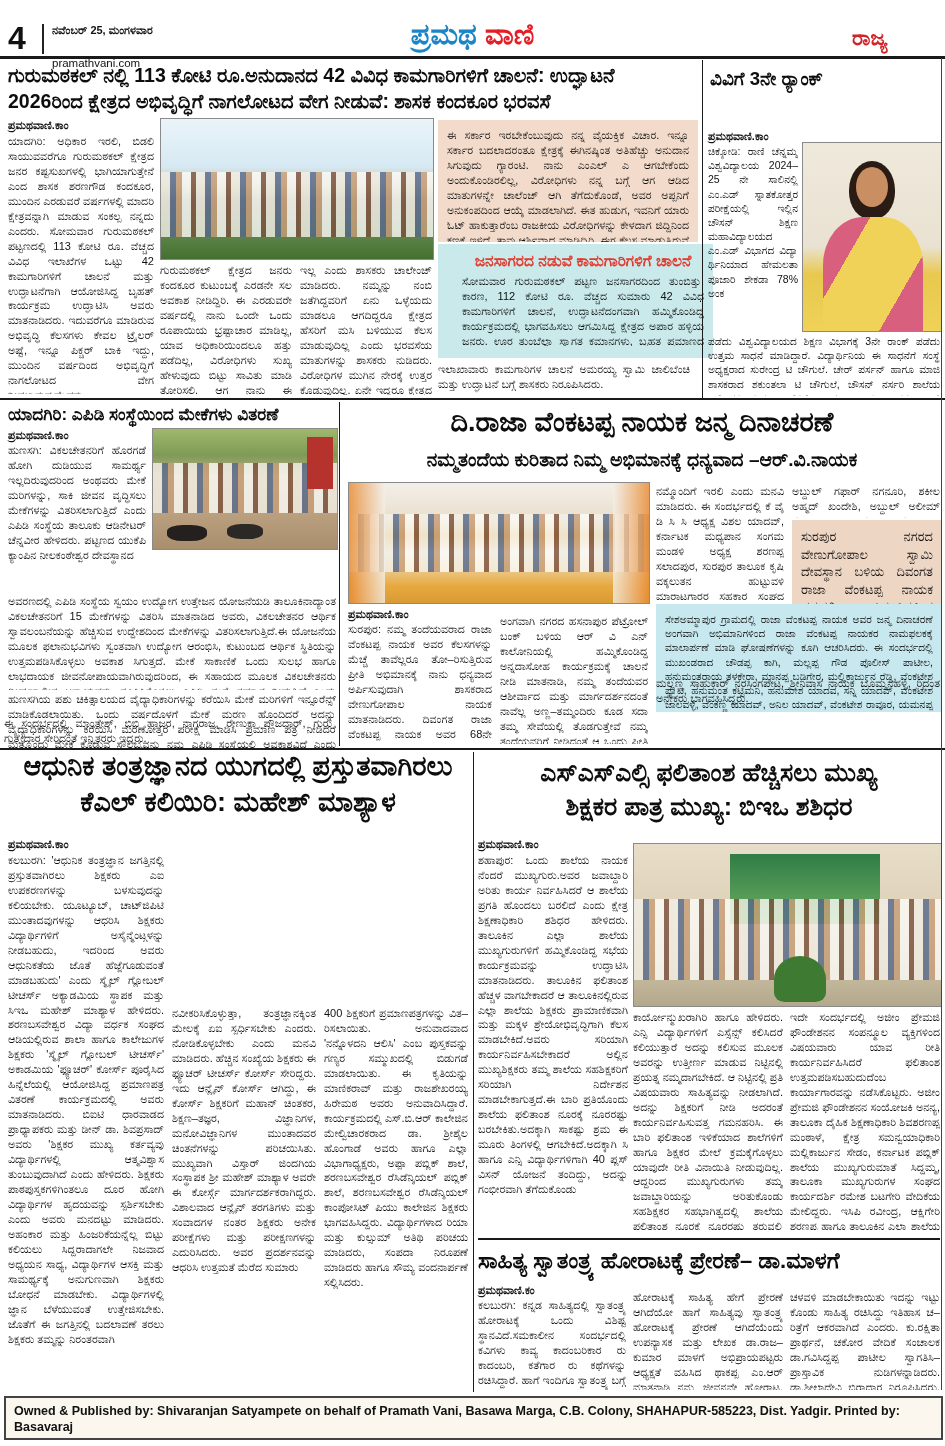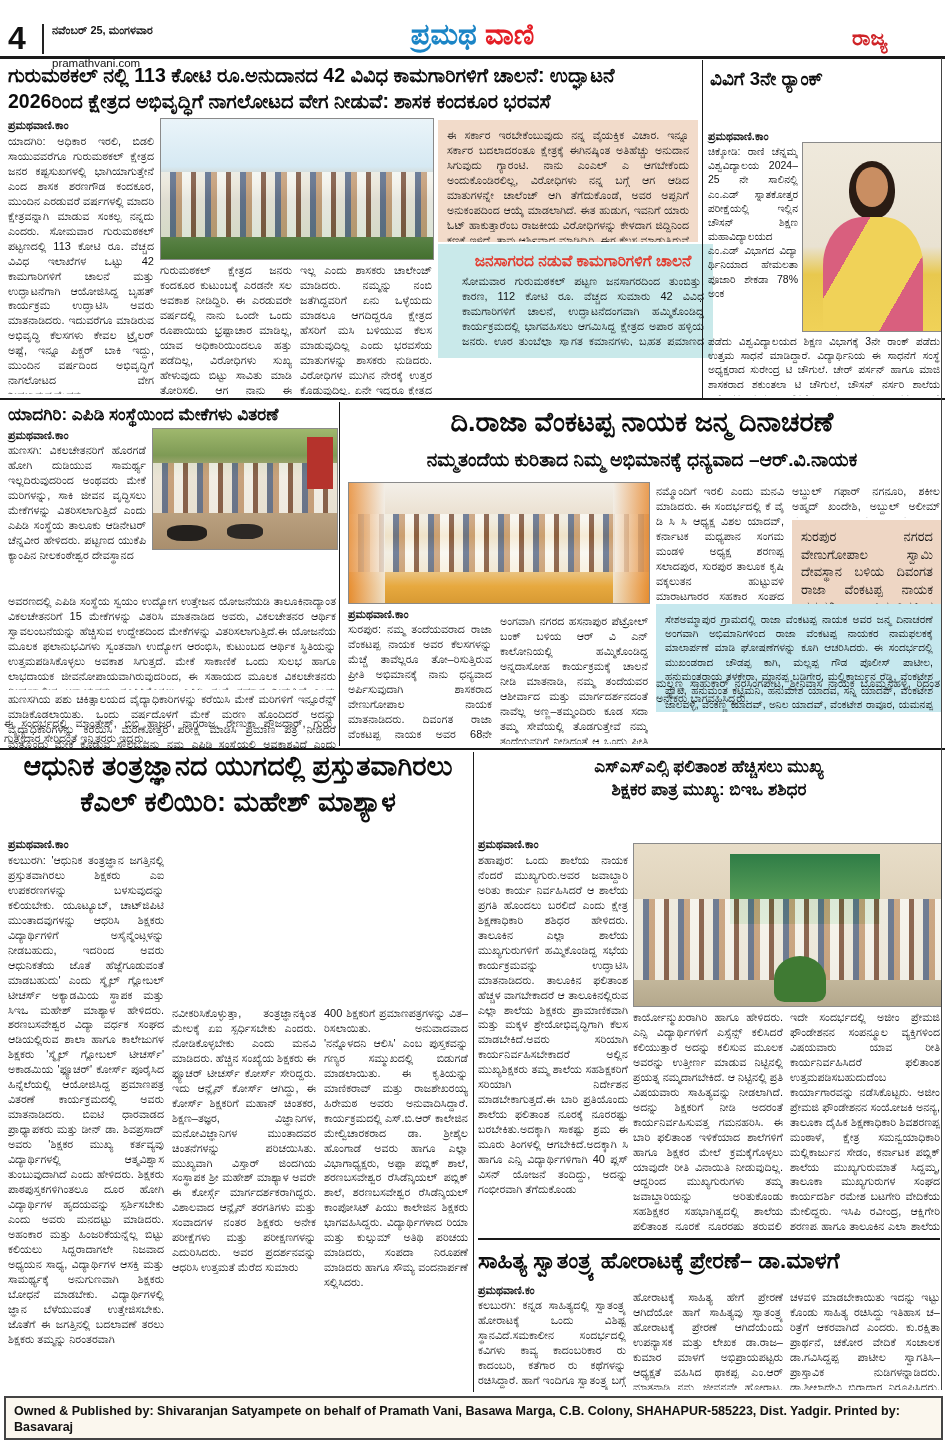--- a/index.html
+++ b/index.html
@@ -44,20 +44,21 @@
     <div class="ph-band" style="top:38%;height:46%;"></div>
   </div>
   <div class="abs body" style="left:160px;top:263px;width:132px;height:132px;">ಗುರುಮಠಕಲ್ ಕ್ಷೇತ್ರದ ಜನರು ಕಂದಕೂರ ಕುಟುಂಬಕ್ಕೆ ಎರಡನೇ ಸಲ ಅವಕಾಶ ನೀಡಿದ್ದಿರಿ. ಈ ಎರಡುವರೇ ವರ್ಷದಲ್ಲಿ ನಾನು ಒಂದೇ ಒಂದು ರೂಪಾಯಿಯ ಭ್ರಷ್ಟಾಚಾರ ಮಾಡಿಲ್ಲ, ಯಾವ ಅಧಿಕಾರಿಯಿಂದಲೂ ಹತ್ತು ಪಡೆದಿಲ್ಲ, ವಿರೋಧಿಗಳು ಸುಖ್ಯ ಹೇಳುವುದು ಬಿಟ್ಟು ಸಾವಿತು ಮಾಡಿ ತೋರಿಸಲಿ. ಆಗ ನಾನು ಈ ಗುರುಮಠಕಲ್ ನ ಗುಡ್ಡ ಹತ್ತುವುದೇ</div>
   <div class="abs body" style="left:300px;top:263px;width:132px;height:132px;">ಇಲ್ಲ ಎಂದು ಶಾಸಕರು ಚಾಲೇಂಜ್ ಮಾಡಿದರು. ನಮ್ಮನ್ನು ನಂಬಿ ಜತೆಗಿದ್ದವರಿಗೆ ಏನು ಒಳ್ಳೆಯದು ಮಾಡಲೂ ಆಗದಿದ್ದರೂ ಕ್ಷೇತ್ರದ ಹೆಸರಿಗೆ ಮಸಿ ಬಳಿಯುವ ಕೆಲಸ ಮಾಡುವುದಿಲ್ಲ ಎಂದು ಭರವಸೆಯ ಮಾತುಗಳನ್ನು ಶಾಸಕರು ನುಡಿದರು. ವಿರೋಧಿಗಳ ಮುಗಿನ ನೇರಕ್ಕೆ ಉತ್ತರ ಕೊಡುವುದಿಲ್ಲ. ಏನೇ ಇದ್ದರೂ ಕ್ಷೇತ್ರದ ಜನತೆಗೆ ಅಭಿವೃದ್ಧಿ ಕೆಲಸಗಳಿಂದ ಉತ್ತ–</div>
 
   <div class="abs boxed body" style="left:438px;top:120px;width:242px;height:106px;background:#f2dbca;">ಈ ಸರ್ಕಾರ ಇರಬೇಕೆಂಬುವುದು ನನ್ನ ವೈಯಕ್ತಿಕ ವಿಚಾರ. ಇನ್ನೂ ಸರ್ಕಾರ ಬದಲಾದರಂತೂ ಕ್ಷೇತ್ರಕ್ಕೆ ಈಗಿನಷ್ಕಿಂತ ಅತಿಹೆಚ್ಚು ಅನುದಾನ ಸಿಗುವುದು ಗ್ಯಾರಂಟಿ. ನಾನು ಎಂಎಲ್ ಎ ಆಗಬೇಕೆಂದು ಅಂದುಕೊಂಡಿರಲಿಲ್ಲ, ವಿರೋಧಿಗಳು ನನ್ನ ಬಗ್ಗೆ ಆಗ ಆಡಿದ ಮಾತುಗಳನ್ನೇ ಚಾಲೆಂಜ್ ಆಗಿ ತೆಗೆದುಕೊಂಡೆ, ಅವರ ಅಪ್ಪನಿಗೆ ಅನುಕಂಪದಿಂದ ಆಯ್ಕೆ ಮಾಡಲಾಗಿದೆ. ಈತ ಹುಡುಗ, ಇವನಿಗೆ ಯಾರು ಓಟ್ ಹಾಕುತ್ತಾರೆಂಬ ರಾಜಕೀಯ ವಿರೋಧಿಗಳನ್ನು ಕೇಳದಾಗ ಜಿದ್ದಿನಿಂದ ಕಣಕ್ಕೆ ಇಳಿದೆ. ತಾವು ಆರ್ಶಿವಾದ ಮಾಡಿದ್ದಿರಿ. ಈಗ ಕೆಲಸ ಮಾಡುತ್ತಿರುವೆ ಎಂದು ಶಾಸಕ ಶರಣಗೌಡ ಕಂದಕೂರ ಹಳೆಯ ನೆನಪುಗಳನ್ನು ಬಿಚ್ಚಿಟ್ಟರು.</div>
   <div class="abs boxed" style="left:438px;top:244px;width:242px;height:98px;background:#c9e9ea;padding-left:24px;">
     <div class="center" style="font-size:15.5px;font-weight:bold;color:#e33b2e;margin-bottom:4px;">ಜನಸಾಗರದ ನಡುವೆ ಕಾಮಗಾರಿಗಳಿಗೆ ಚಾಲನೆ</div>
     <div class="body" style="height:72px;">ಸೋಮವಾರ ಗುರುಮಠಕಲ್ ಪಟ್ಟಣ ಜನಸಾಗರದಿಂದ ತುಂಬಿತ್ತು. ಕಾರಣ, 112 ಕೋಟಿ ರೂ. ವೆಚ್ಚದ ಸುಮಾರು 42 ವಿವಿಧ ಕಾಮಗಾರಿಗಳಿಗೆ ಚಾಲನೆ, ಉದ್ಘಾಟನೆದಂಗವಾಗಿ ಹಮ್ಮಿಕೊಂಡಿದ್ದ ಕಾರ್ಯಕ್ರಮದಲ್ಲಿ ಭಾಗವಹಿಸಲು ಆಗಮಿಸಿದ್ದ ಕ್ಷೇತ್ರದ ಅಪಾರ ಹಳ್ಳಿಯ ಜನರು. ಊರ ತುಂಬೆಲ್ಲಾ ಸ್ವಾಗತ ಕಮಾನಗಳು, ಬೃಹತ ಪ್ರಮಾಣದ ವೇದಿಕೆ, ಎಲ್ಲೆಂದರಲ್ಲಿ ಪೊಲೀಸ್ ಸರ್ಪಗಾವಲು, ವಿವಿಧ ಇಲಾಖೆಗಳ ಅಧಿಕಾರಿಗಳು, ಜೆಡಿಎಸ್ ಪಕ್ಷದ ಕಾರ್ಯಕರ್ತರು ಅಚ್ಚುಕಟ್ಟಾಗಿ ವ್ಯವಸ್ಥೆ ಮಾಡಿದ್ದರು.</div>
   </div>
+  <div class="abs body" style="left:438px;top:362px;width:252px;height:34px;">ಇಲಾಖಾವಾರು ಕಾಮಗಾರಿಗಳ ಚಾಲನೆ ಅಮರಯ್ಯ ಸ್ವಾಮಿ ಜಾಲಿಬೆಂಚಿ ಮತ್ತು ಉದ್ಘಾಟನೆ ಬಗ್ಗೆ ಶಾಸಕರು ನಿರೂಪಿಸಿದರು.</div>
 
   <div class="abs rule" style="left:702px;top:60px;width:1px;height:338px;"></div>
 
   <div class="abs hl" style="left:710px;top:64px;width:230px;font-size:18.5px;line-height:1.6;">
     <div>ವಿವಿಗೆ 3ನೇ ರ‍್ಯಾಂಕ್</div>
   </div>
   <div class="abs byline" style="left:708px;top:130px;">ಪ್ರಮಥವಾಣಿ.ಕಾಂ</div>
   <div class="abs small" style="left:708px;top:144px;width:90px;height:186px;">ಚಿಕ್ಕೋಡಿ: ರಾಣಿ ಚೆನ್ನಮ್ಮ ವಿಶ್ವವಿದ್ಯಾಲಯ 2024–25 ನೇ ಸಾಲಿನಲ್ಲಿ ಎಂ.ಎಡ್ ಸ್ನಾತಕೋತ್ತರ ಪರೀಕ್ಷೆಯಲ್ಲಿ ಇಲ್ಲಿನ ಚೌಸನ್ ಶಿಕ್ಷಣ ಮಹಾವಿದ್ಯಾಲಯದ ಎಂ.ಎಡ್ ವಿಭಾಗದ ವಿದ್ಯಾ ರ್ಥಿನಿಯಾದ ಹೇಮಲತಾ ಪೂಜಾರಿ ಶೇಕಡಾ 78% ಅಂಕ</div>
   <div class="abs photo" style="left:802px;top:142px;width:138px;height:188px;background:linear-gradient(180deg,#efe9dc 0%,#e9e2d2 55%,#e8c84e 70%,#f0d258 100%);">
     <div class="abs" style="left:46px;top:18px;width:46px;height:58px;border-radius:50% 50% 46% 46%;background:#2a1c14;"></div>
@@ -107,21 +108,21 @@
     <div>ಕೆಎಲ್ ಕಲಿಯಿರಿ: ಮಹೇಶ್ ಮಾಶ್ಯಾಳ</div>
   </div>
   <div class="abs byline" style="left:8px;top:838px;">ಪ್ರಮಥವಾಣಿ.ಕಾಂ</div>
   <div class="abs body" style="left:8px;top:853px;width:156px;height:536px;">ಕಲಬುರಗಿ: 'ಆಧುನಿಕ ತಂತ್ರಜ್ಞಾನ ಜಗತ್ತಿನಲ್ಲಿ ಪ್ರಸ್ತುತವಾಗಿರಲು ಶಿಕ್ಷಕರು ಎಐ ಉಪಕರಣಗಳನ್ನು ಬಳಸುವುದನ್ನು ಕಲಿಯಬೇಕು. ಯೂಟ್ಯೂಬ್, ಚಾಟ್‌ಜಿಪಿಟಿ ಮುಂತಾದವುಗಳನ್ನು ಆಧರಿಸಿ ಶಿಕ್ಷಕರು ವಿದ್ಯಾರ್ಥಿಗಳಿಗೆ ಅಸೈನ್ಮೆಂಟ್ಗಳನ್ನು ನೀಡಬಹುದು, ಇದರಿಂದ ಅವರು ಆಧುನಿಕತೆಯ ಜೊತೆ ಹೆಜ್ಜೆಗೂಡುವಂತೆ ಮಾಡಬಹುದು' ಎಂದು ಸ್ಮೈಲ್ ಗ್ಲೋಬಲ್ ಟೀಚರ್ಸ್ ಅಕ್ಯಾಡಮಿಯ ಸ್ಥಾಪಕ ಮತ್ತು ಸಿಇಒ ಮಹೇಶ್ ಮಾಶ್ಯಾಳ ಹೇಳಿದರು. ಶರಣಬಸವೇಶ್ವರ ವಿದ್ಯಾ ವರ್ಧಕ ಸಂಘದ ಆಡಿಯಲ್ಲಿರುವ ಶಾಲಾ ಹಾಗೂ ಕಾಲೇಜುಗಳ ಶಿಕ್ಷಕರು 'ಸ್ಮೈಲ್ ಗ್ಲೋಬಲ್ ಟೀಚರ್ಸ್' ಅಕಾಡಮಿಯ 'ಫ್ಯೂಚರ್' ಕೋರ್ಸ್ ಪೂರೈಸಿದ ಹಿನ್ನೆಲೆಯಲ್ಲಿ ಆಯೋಜಿಸಿದ್ದ ಪ್ರಮಾಣಪತ್ರ ವಿತರಣೆ ಕಾರ್ಯಕ್ರಮದಲ್ಲಿ ಅವರು ಮಾತನಾಡಿದರು. ಬಿಐಟಿ ಧಾರವಾಡದ ಪ್ರಾಧ್ಯಾಪಕರು ಮತ್ತು ಡೀನ್ ಡಾ. ಶಿವಪ್ರಸಾದ್ ಅವರು 'ಶಿಕ್ಷಕರ ಮುಖ್ಯ ಕರ್ತವ್ಯವು ವಿದ್ಯಾರ್ಥಿಗಳಲ್ಲಿ ಆತ್ಮವಿಶ್ವಾಸ ತುಂಬುವುದಾಗಿದೆ ಎಂದು ಹೇಳಿದರು. ಶಿಕ್ಷಕರು ಪಾಠಪುಸ್ತಕಗಳಿಗಿಂತಲೂ ದೂರ ಹೋಗಿ ವಿದ್ಯಾರ್ಥಿಗಳ ಹೃದಯವನ್ನು ಸ್ಪರ್ಶಿಸಬೇಕು ಎಂದು ಅವರು ಮನದಟ್ಟು ಮಾಡಿದರು. ಅಹಂಕಾರ ಮತ್ತು ಹಿಂಜರಿಕೆಯನ್ನೆಲ್ಲ ಬಿಟ್ಟು ಕಲಿಯಲು ಸಿದ್ದರಾದಾಗಲೇ ನಿಜವಾದ ಅಧ್ಯಯನ ಸಾಧ್ಯ, ವಿದ್ಯಾರ್ಥಿಗಳ ಆಸಕ್ತಿ ಮತ್ತು ಸಾಮರ್ಥ್ಯಕ್ಕೆ ಅನುಗುಣವಾಗಿ ಶಿಕ್ಷಕರು ಬೋಧನೆ ಮಾಡಬೇಕು. ವಿದ್ಯಾರ್ಥಿಗಳಲ್ಲಿ ಜ್ಞಾನ ಬೆಳೆಯುವಂತೆ ಉತ್ತೇಜಿಸಬೇಕು. ಜೊತೆಗೆ ಈ ಜಗತ್ತಿನಲ್ಲಿ ಬದಲಾವಣೆ ತರಲು ಶಿಕ್ಷಕರು ತಮ್ಮನ್ನು ನಿರಂತರವಾಗಿ</div>
 
   <div class="abs body" style="left:172px;top:1006px;width:144px;height:382px;">ನವೀಕರಿಸಿಕೊಳ್ಳುತ್ತಾ, ತಂತ್ರಜ್ಞಾನಕ್ಕಿಂತ ಮೇಲಕ್ಕೆ ಏಐ ಸ್ಪರ್ಧಿಸಬೇಕು ಎಂದರು. ನೋಡಿಕೊಳ್ಳಬೇಕು ಎಂದು ಮನವಿ ಮಾಡಿದರು. ಹೆಚ್ಚಿನ ಸಂಖ್ಯೆಯ ಶಿಕ್ಷಕರು ಈ ಫ್ಯೂಚರ್ ಟೀಚರ್ಸ್ ಕೋರ್ಸ್ ಸೇರಿದ್ದರು. ಇದು ಆನ್ಲೈನ್ ಕೋರ್ಸ್ ಆಗಿದ್ದು, ಈ ಕೋರ್ಸ್ ಶಿಕ್ಷಕರಿಗೆ ಮಹಾನ್ ಚಿಂತಕರ, ಶಿಕ್ಷಣ–ತಜ್ಞರ, ವಿಜ್ಞಾನಿಗಳ, ಮನೋವಿಜ್ಞಾನಿಗಳ ಮುಂತಾದವರ ಚಿಂತನೆಗಳನ್ನು ಪರಿಚಯಿಸಿತು. ಮುಖ್ಯವಾಗಿ ವಿಸ್ತಾರ್ ಜಿಂದಗಿಯ ಸಂಸ್ಥಾಪಕ ಶ್ರೀ ಮಹೇಶ್ ಮಾಶ್ಯಾಳ ಅವರೇ ಈ ಕೋರ್ಸ್ಗೆ ಮಾರ್ಗದರ್ಶಕರಾಗಿದ್ದರು. ವಿಶಾಲವಾದ ಆನ್ಲೈನ್ ತರಗತಿಗಳು ಮತ್ತು ಸಂವಾದಗಳ ನಂತರ ಶಿಕ್ಷಕರು ಅನೇಕ ಪರೀಕ್ಷೆಗಳು ಮತ್ತು ಪರೀಕ್ಷಣಗಳನ್ನು ಎದುರಿಸಿದರು. ಅವರ ಪ್ರದರ್ಶನವನ್ನು ಆಧರಿಸಿ ಉತ್ತಮತೆ ಮೆರೆದ ಸುಮಾರು</div>
   <div class="abs body" style="left:324px;top:1006px;width:144px;height:382px;">400 ಶಿಕ್ಷಕರಿಗೆ ಪ್ರಮಾಣಪತ್ರಗಳನ್ನು ವಿತ–ರಿಸಲಾಯಿತು. ಅನುವಾದವಾದ 'ನನ್ನೊಳದನಿ ಆಲಿಸಿ' ಎಂಬ ಪುಸ್ತಕವನ್ನು ಗಣ್ಯರ ಸಮ್ಮುಖದಲ್ಲಿ ಬಿಡುಗಡೆ ಮಾಡಲಾಯಿತು. ಈ ಕೃತಿಯನ್ನು ಮಾಣಿಕರಾವ್ ಮತ್ತು ರಾಜಶೇಖರಯ್ಯ ಹಿರೇಮಠ ಅವರು ಅನುವಾದಿಸಿದ್ದಾರೆ. ಕಾರ್ಯಕ್ರಮದಲ್ಲಿ ಎಸ್.ಬಿ.ಆರ್ ಕಾಲೇಜಿನ ಮೇಲ್ವಿಚಾರಕರಾದ ಡಾ. ಶ್ರೀಶೈಲ ಹೊಂಗಾಡೆ ಅವರು ಹಾಗೂ ಎಲ್ಲಾ ವಿಭಾಗಾಧ್ಯಕ್ಷರು, ಅಪ್ಪಾ ಪಬ್ಲಿಕ್ ಶಾಲೆ, ಶರಣಬಸವೇಶ್ವರ ರೆಸಿಡೆನ್ಶಿಯಲ್ ಪಬ್ಲಿಕ್ ಶಾಲೆ, ಶರಣಬಸವೇಶ್ವರ ರೆಸಿಡೆನ್ಶಿಯಲ್ ಕಾಂಪೋಸಿಟ್ ಪಿಯು ಕಾಲೇಜಿನ ಶಿಕ್ಷಕರು ಭಾಗವಹಿಸಿದ್ದರು. ವಿದ್ಯಾರ್ಥಿಗಳಾದ ರಿಯಾ ಮತ್ತು ಕುಲ್ಸುಮ್ ಅತಿಥಿ ಪರಿಚಯ ಮಾಡಿದರು, ಸಂಪದಾ ನಿರೂಪಣೆ ಮಾಡಿದರು ಹಾಗೂ ಸೌಮ್ಯ ವಂದನಾರ್ಪಣೆ ಸಲ್ಲಿಸಿದರು.</div>
 
   <div class="abs rule" style="left:473px;top:752px;width:1px;height:640px;"></div>
 
-  <div class="abs hl center" style="left:478px;top:756px;width:462px;font-size:17px;">
+  <div class="abs hl center" style="left:478px;top:756px;width:462px;font-size:25px;">
     <div>ಎಸ್ಎಸ್ಎಲ್ಸಿ ಫಲಿತಾಂಶ ಹೆಚ್ಚಿಸಲು ಮುಖ್ಯ</div>
     <div>ಶಿಕ್ಷಕರ ಪಾತ್ರ ಮುಖ್ಯ: ಬಿಇಒ ಶಶಿಧರ</div>
   </div>
   <div class="abs byline" style="left:478px;top:838px;">ಪ್ರಮಥವಾಣಿ.ಕಾಂ</div>
   <div class="abs body" style="left:478px;top:853px;width:150px;height:378px;">ಶಹಾಪುರ: ಒಂದು ಶಾಲೆಯ ನಾಯಕ ನೆಂದರೆ ಮುಖ್ಯಗುರು.ಅವರ ಜವಾಬ್ದಾರಿ ಅರಿತು ಕಾರ್ಯ ನಿರ್ವಹಿಸಿದರೆ ಆ ಶಾಲೆಯ ಪ್ರಗತಿ ಹೊಂದಲು ಬರಲಿದೆ ಎಂದು ಕ್ಷೇತ್ರ ಶಿಕ್ಷಣಾಧಿಕಾರಿ ಶಶಿಧರ ಹೇಳಿದರು. ತಾಲೂಕಿನ ಎಲ್ಲಾ ಶಾಲೆಯ ಮುಖ್ಯಗುರುಗಳಿಗೆ ಹಮ್ಮಿಕೊಂಡಿದ್ದ ಸಭೆಯ ಕಾರ್ಯಕ್ರಮವನ್ನು ಉದ್ಘಾಟಿಸಿ ಮಾತನಾಡಿದರು. ತಾಲೂಕಿನ ಫಲಿತಾಂಶ ಹೆಚ್ಚಳ ವಾಗಬೇಕಾದರೆ ಆ ತಾಲೂಕಿನಲ್ಲಿರುವ ಎಲ್ಲಾ ಶಾಲೆಯ ಶಿಕ್ಷಕರು ಪ್ರಾಮಾಣಿಕವಾಗಿ ಮತ್ತು ಮಕ್ಕಳ ಶ್ರೇಯೋಭಿವೃದ್ಧಿಗಾಗಿ ಕೆಲಸ ಮಾಡಬೇಕಿದೆ.ಅವರು ಸರಿಯಾಗಿ ಕಾರ್ಯನಿರ್ವಹಿಸಬೇಕಾದರೆ ಅಲ್ಲಿನ ಮುಖ್ಯಶಿಕ್ಷಕರು ತಮ್ಮ ಶಾಲೆಯ ಸಹಶಿಕ್ಷಕರಿಗೆ ಸರಿಯಾಗಿ ನಿರ್ದೇಶನ ಮಾಡಬೇಕಾಗುತ್ತದೆ.ಈ ಬಾರಿ ಪ್ರತಿಯೊಂದು ಶಾಲೆಯ ಫಲಿತಾಂಶ ನೂರಕ್ಕೆ ನೂರರಷ್ಟು ಬರಬೇಕಿತು.ಅದಕ್ಕಾಗಿ ಸಾಕಷ್ಟು ಶ್ರಮ ಈ ಮೂರು ತಿಂಗಳಲ್ಲಿ ಆಗಬೇಕಿದೆ.ಅದಕ್ಕಾಗಿ ಸಿ ಹಾಗೂ ಎನ್ಸಿ ವಿದ್ಯಾರ್ಥಿಗಳಿಗಾಗಿ 40 ಪ್ಲಸ್ ವಿಸನ್ ಯೋಜನೆ ತಂದಿದ್ದು, ಅದನ್ನು ಗಂಭೀರವಾಗಿ ತೆಗೆದುಕೊಂಡು</div>
 
   <div class="abs photo" style="left:633px;top:843px;width:307px;height:162px;background:linear-gradient(180deg,#e8ddc8 0%,#ded2ba 40%,#cfc3a8 70%,#b4a88c 100%);">
     <div class="abs" style="left:96px;top:10px;width:150px;height:70px;background:linear-gradient(180deg,#2f7d46,#6fae62);"></div>
     <div class="ph-band" style="top:34%;height:50%;"></div>
     <div class="abs" style="left:140px;bottom:4px;width:52px;height:46px;border-radius:50% 50% 20% 20%;background:#3f7a33;"></div>

